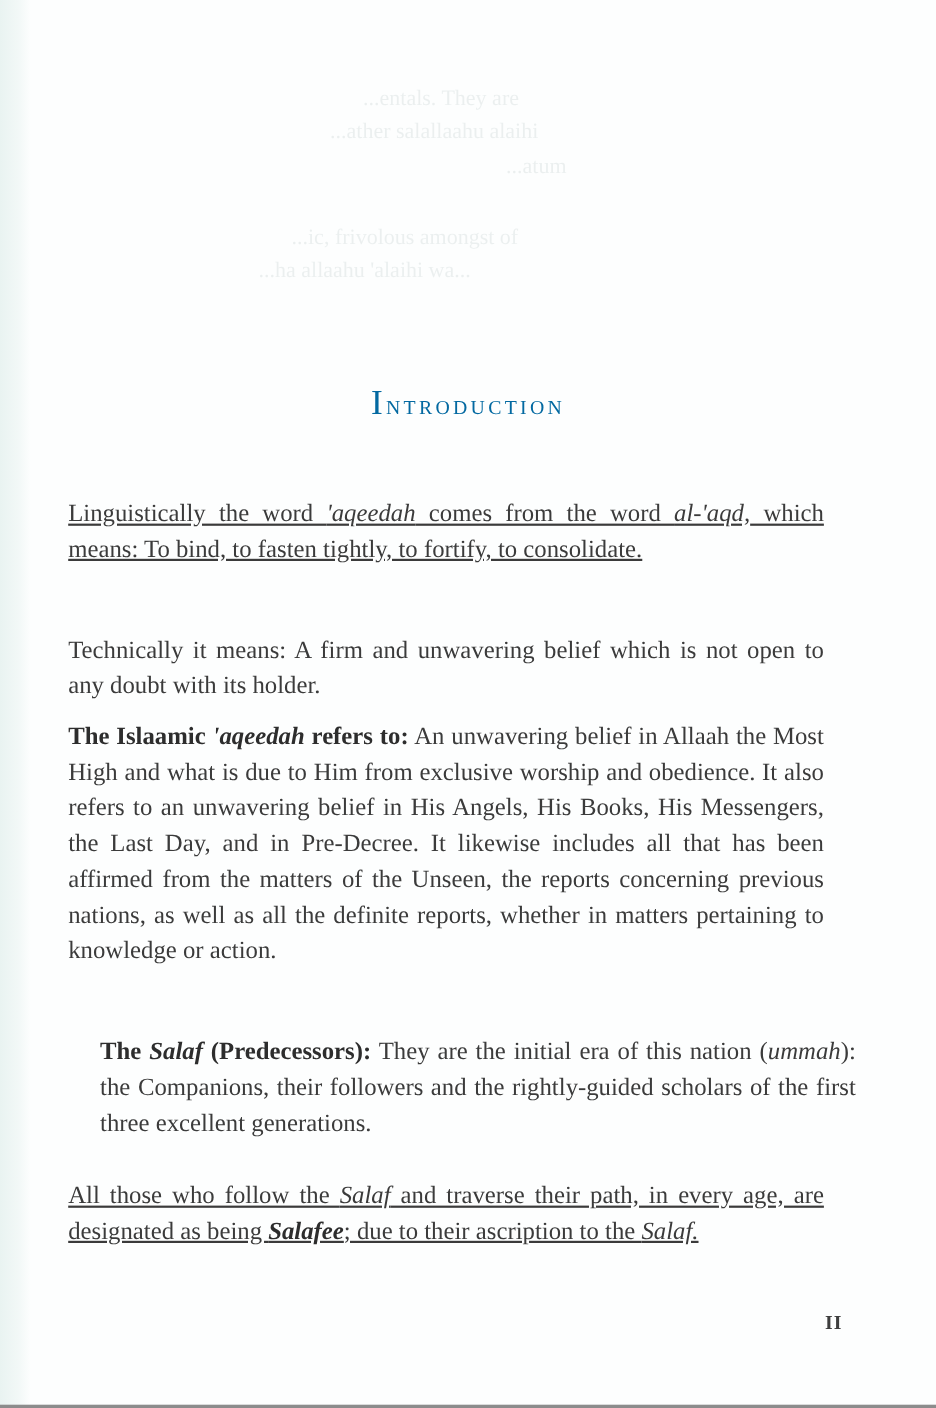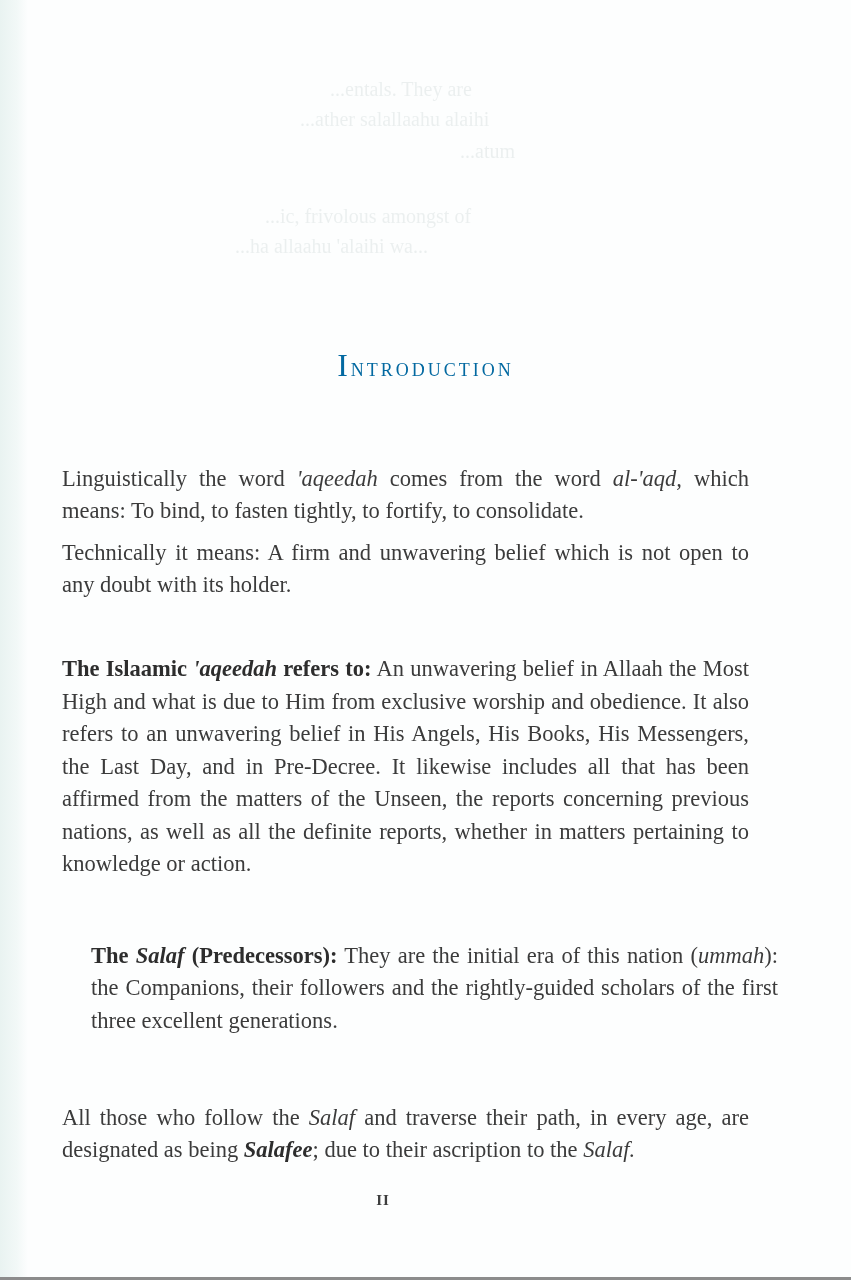--- a/index.html
+++ b/index.html
@@ -58,33 +58,33 @@
   .body-text {
     position: absolute;
     left: 62px;
     width: 687px;
     font-size: 22.5px;
     line-height: 32.5px;
     text-align: justify;
     color: #3b3b3b;
   }
   .body-text b { color: #2d2d2d; }
-  .p1 { top: 440px; }
-  .p2 { top: 514px; font-family: Liberation Serif, serif; }
+  .p1 { top: 428px; text-decoration: underline; }
+  .p2 { top: 552px; font-family: Liberation Serif, serif; }
   .p3 { top: 624px; margin-top: 29px; }
   .p4 { top: 917px; margin-left: 29px; }
-  .p5 { top: 1079px; }
+  .p5 { top: 1048px; text-decoration: underline; }
 
   .page-number {
     position: absolute;
     top: 1192px;
     left: 0;
     width: 766px;
-    text-align: center;
-    font-size: 15px;
+    text-align: right;
+    font-size: 18px;
     font-weight: bold;
     letter-spacing: 1px;
     color: #3e3e3e;
   }
 </style>
 </head>
 <body>
 
 <div class="left-tint"></div>
 

